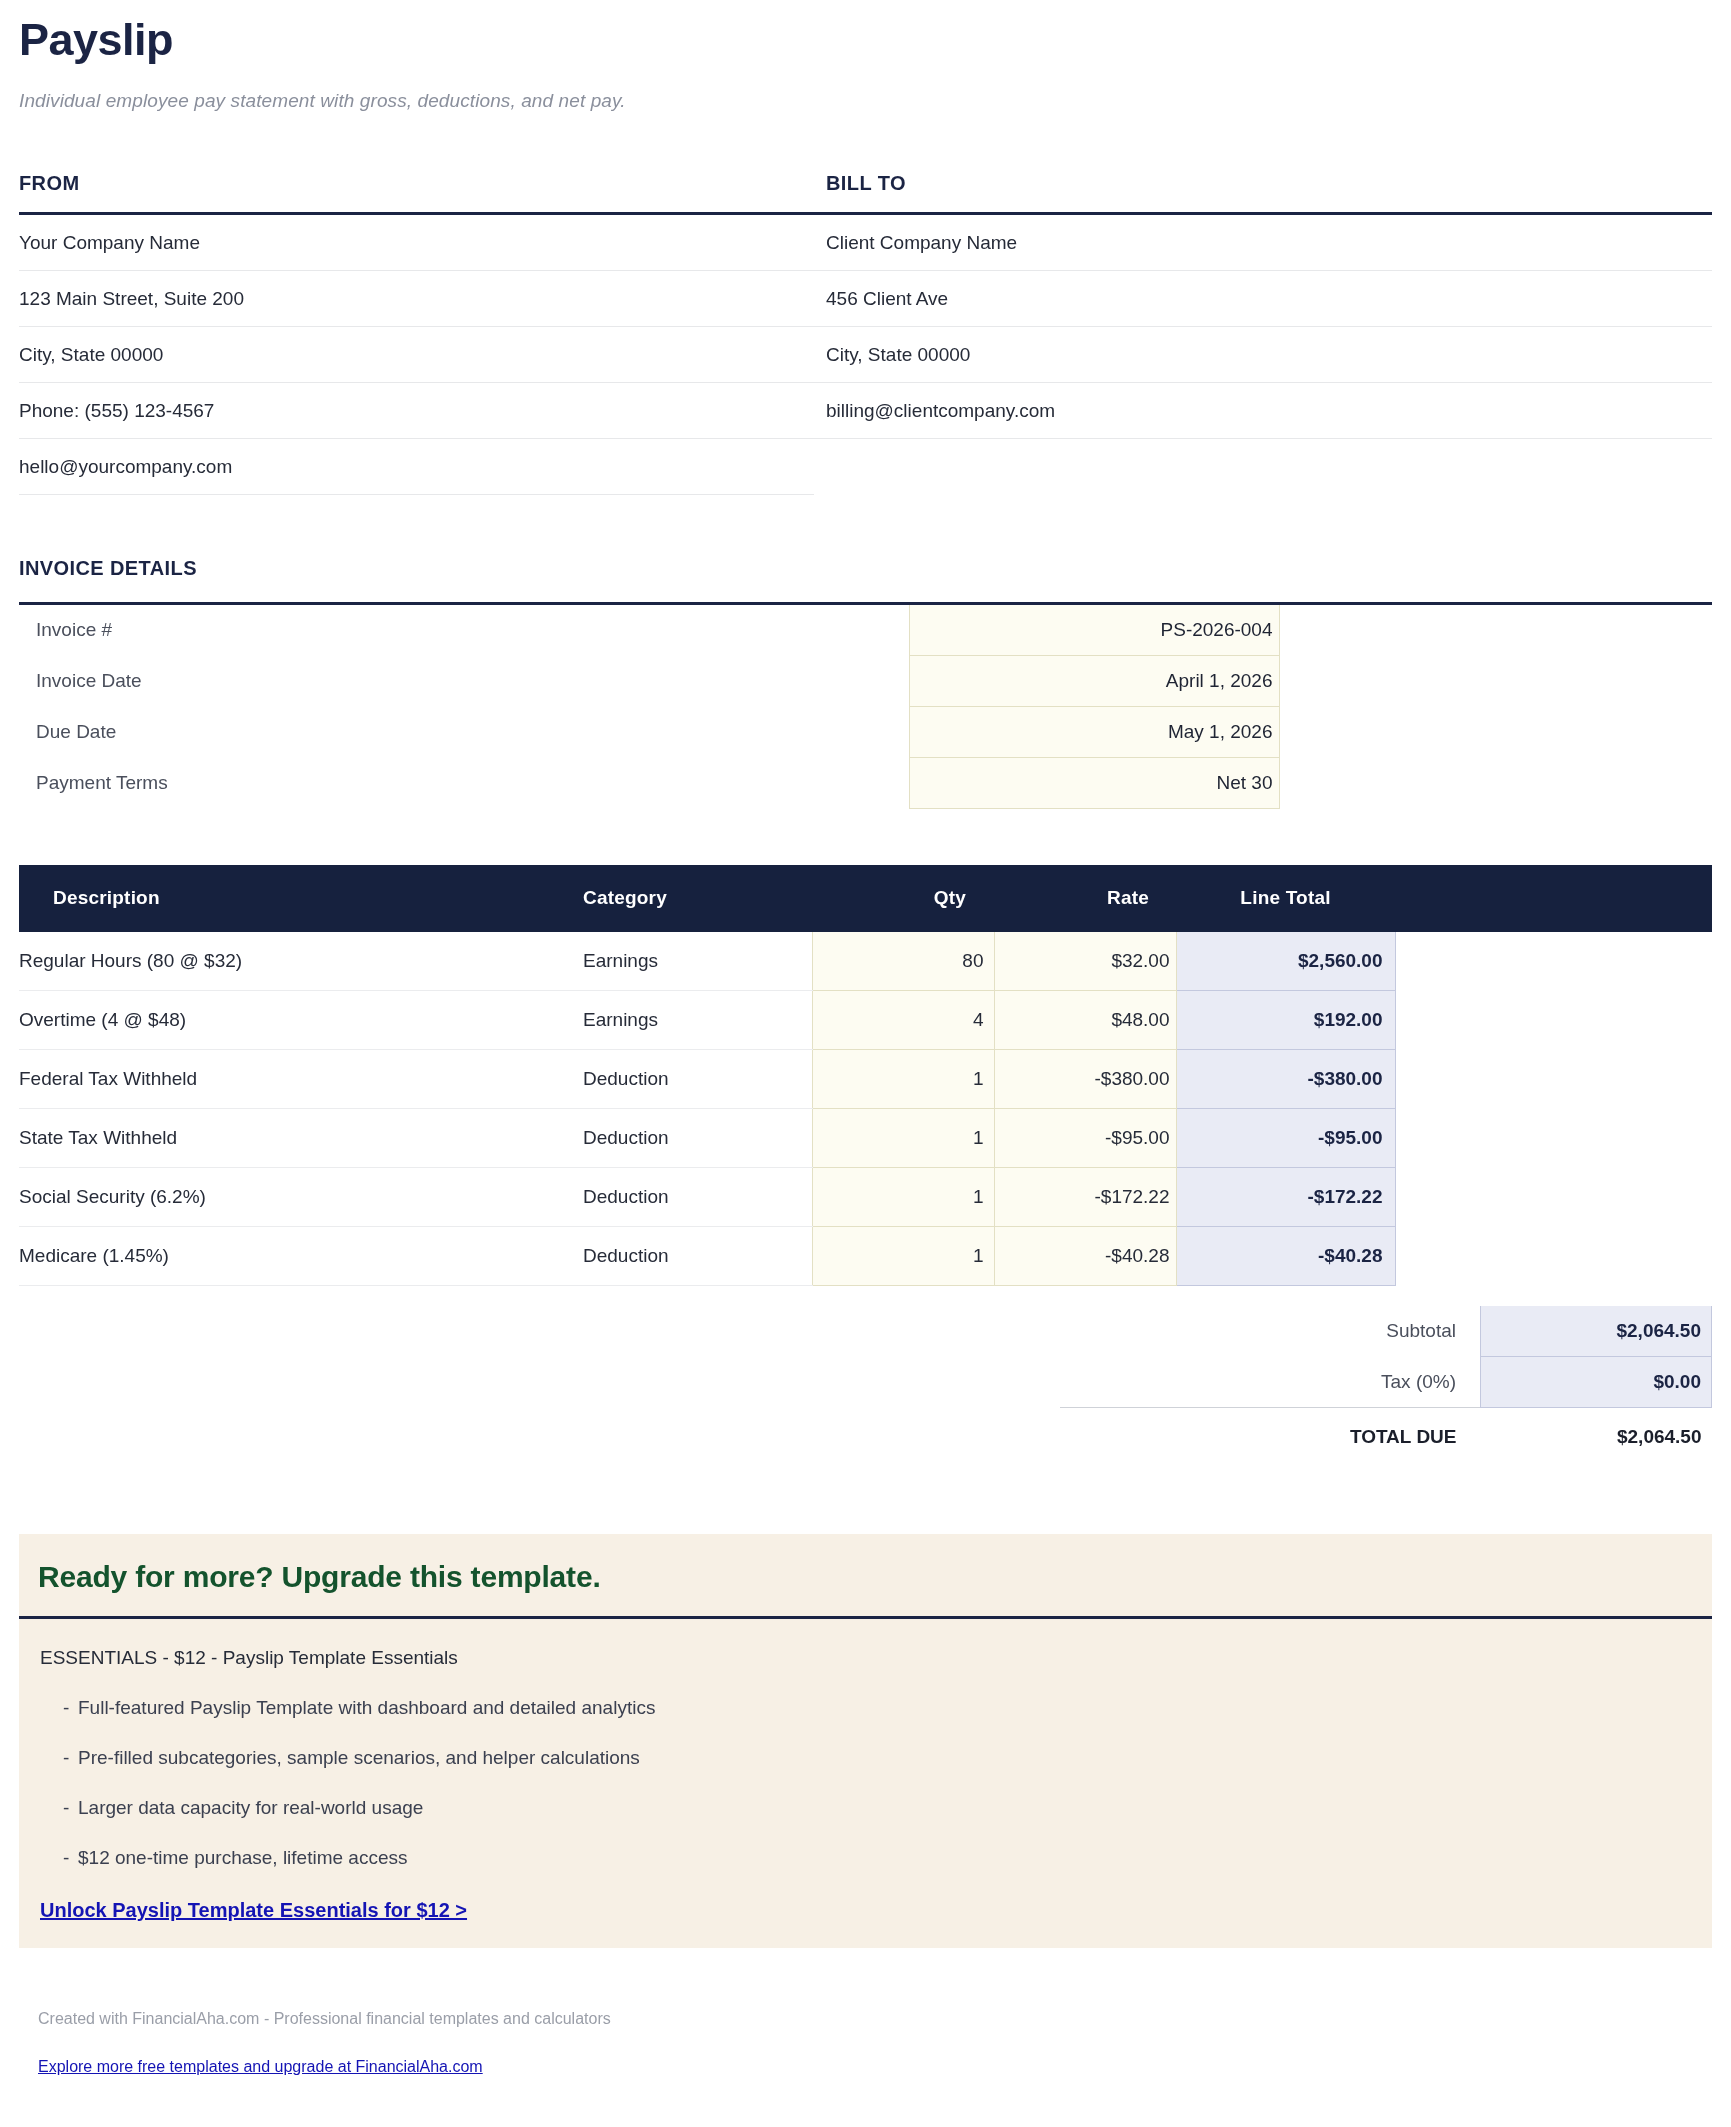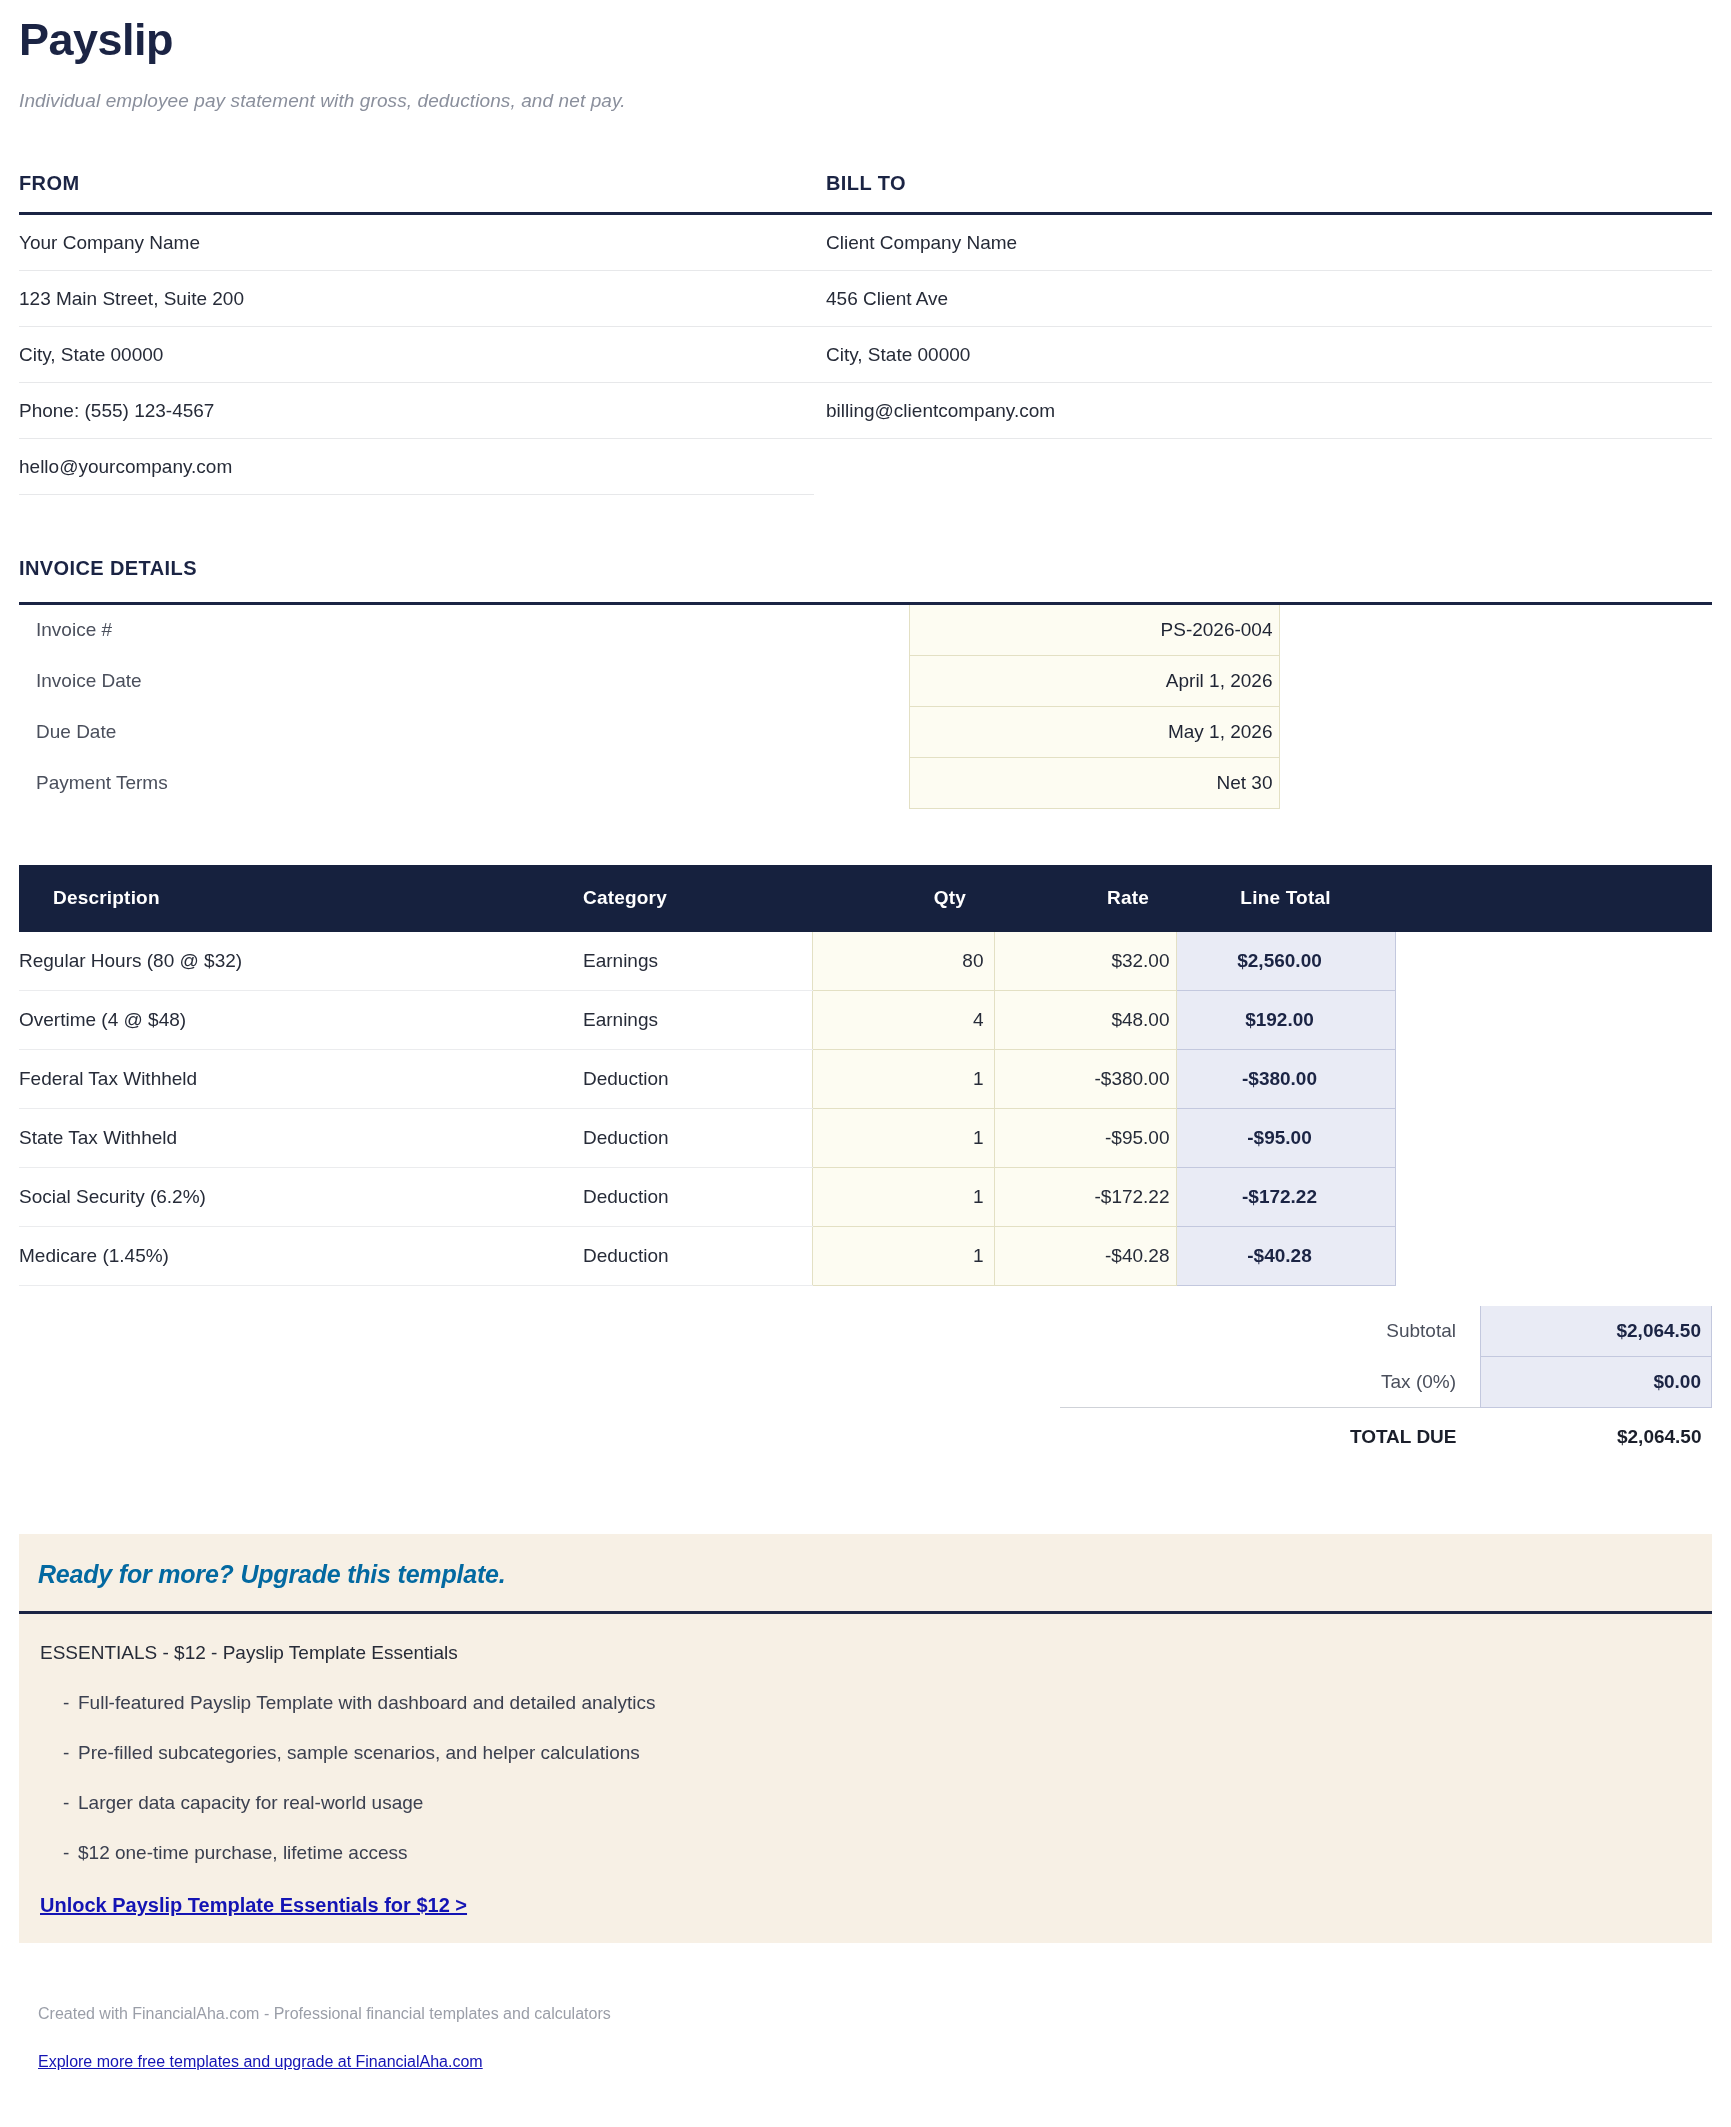--- a/index.html
+++ b/index.html
@@ -153,21 +153,21 @@
     border-bottom: 1px solid #e3e0c4;
   }
   .items-table tbody td.td-rate {
     text-align: right;
     padding-right: 6px;
     background: #fdfcf2;
     border-right: 1px solid #e3e0c4;
     border-bottom: 1px solid #e3e0c4;
   }
   .items-table tbody td.td-total {
-    text-align: center;
+    text-align: right;
     padding-right: 12px;
     font-weight: bold;
     color: #1b2444;
     background: #e9ebf5;
     border-left: 1px solid #c3c8de;
     border-right: 1px solid #c3c8de;
     border-bottom: 1px solid #c3c8de;
   }
   .items-table tbody td.td-pad { border-bottom: none; background: transparent; }
 
@@ -223,27 +223,26 @@
     padding-right: 10px;
   }
 
   
   .promo {
     margin-top: 72px;
     background: #f7f0e5;
     padding: 0 0 26px 0;
   }
   .promo-title {
-    font-size: 25px;
-    font-weight: bold;
-    color: #0369a1;
+    font-size: 30px;
+    font-weight: bold;
+    color: #14532d;
     padding: 26px 0 22px 19px;
     border-bottom: 3px solid #1b2444;
     letter-spacing: -0.2px;
-    font-style: italic;
   }
   .promo-lead {
     font-size: 19px;
     color: #262b38;
     padding: 28px 0 0 21px;
   }
   .promo-bullets { margin: 0; padding: 0; list-style: none; }
   .promo-bullets li {
     font-size: 19px;
     color: #3b4050;

